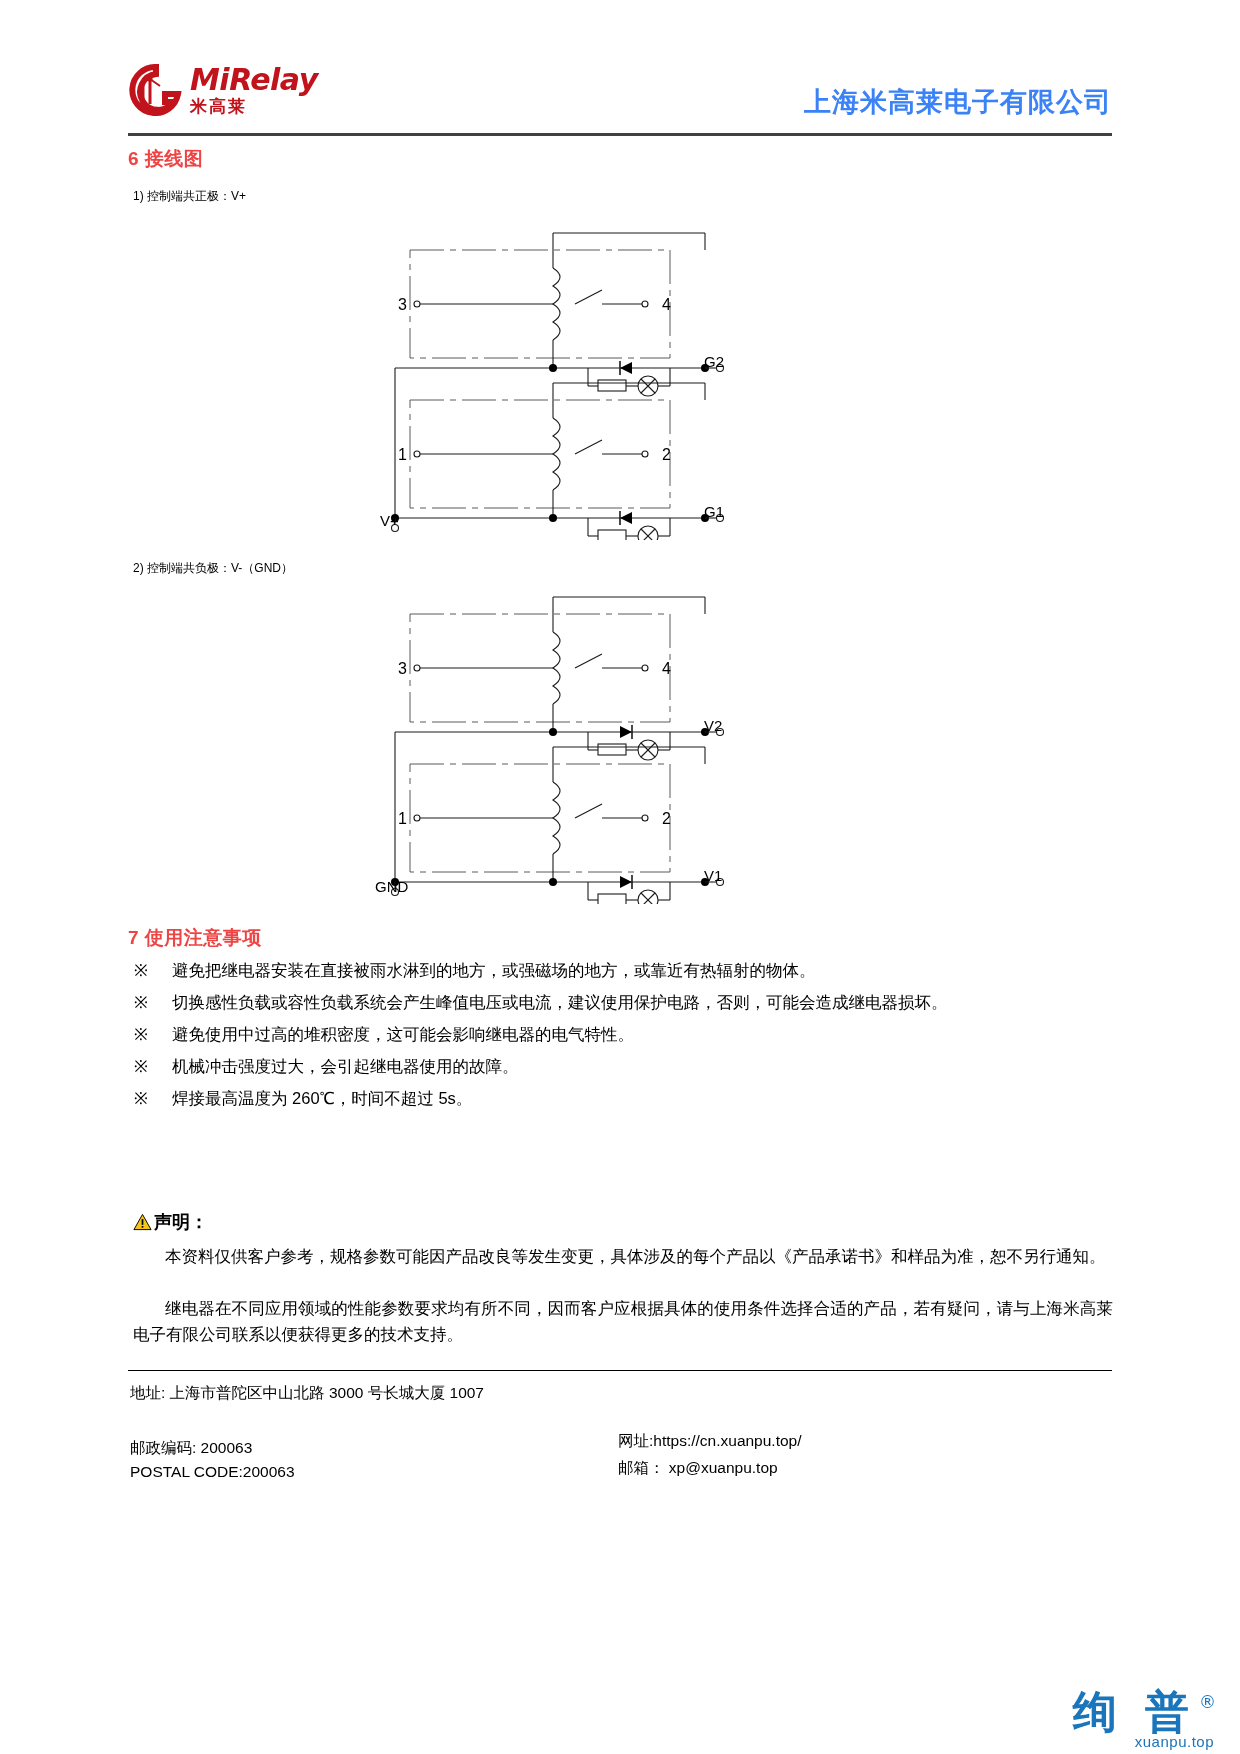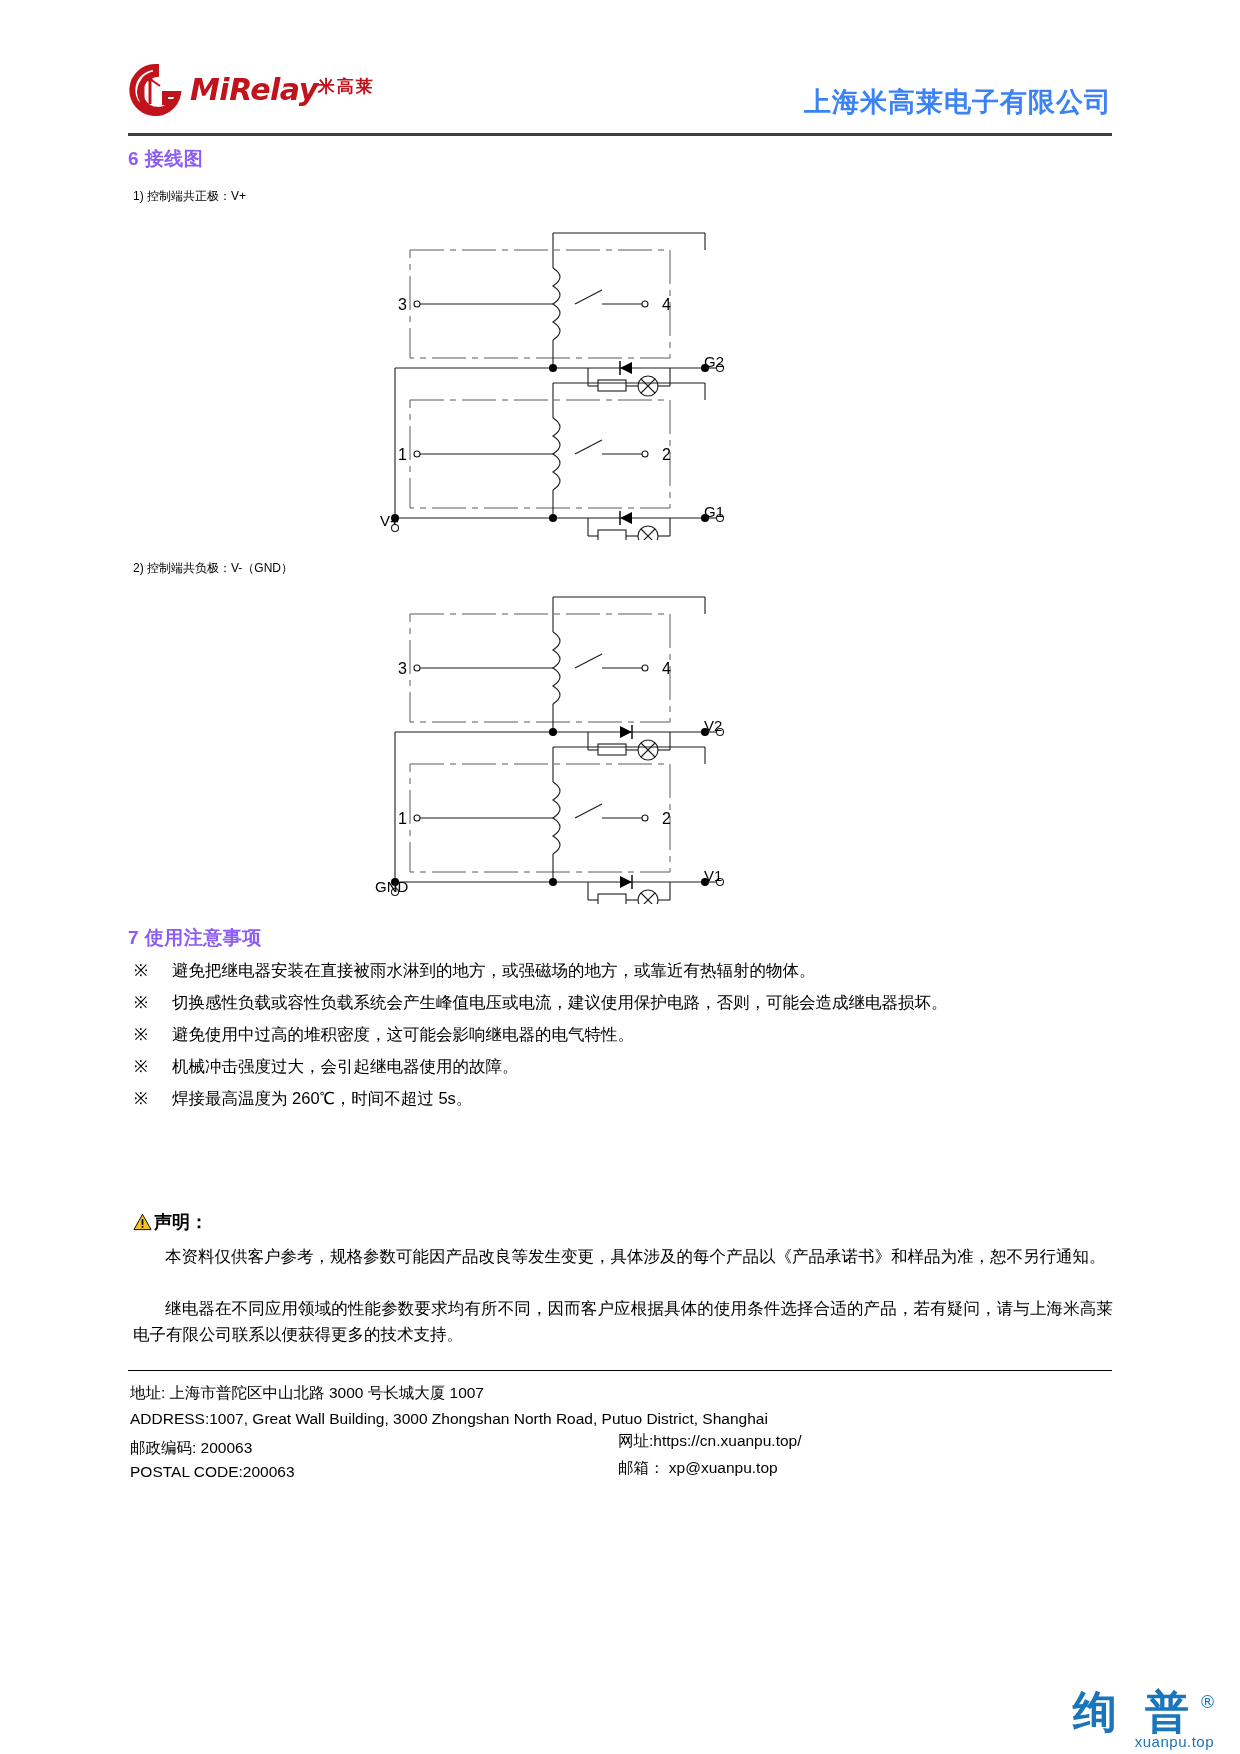--- a/index.html
+++ b/index.html
@@ -27,21 +27,21 @@
   }
   .logo-wrap {
     position: absolute;
     left: 0;
     top: 2px;
     display: flex;
     align-items: center;
     gap: 6px;
   }
   .logo-mark { width: 56px; height: 52px; display:block; }
-  .logo-text { display: flex; flex-direction: row; line-height: 1; }
+  .logo-text { display: flex; flex-direction: column; line-height: 1; }
   .logo-en {
     font-family: "DejaVu Sans", sans-serif;
     font-weight: bold;
     font-style: italic;
     font-size: 30px;
     color: #c0131b;
     letter-spacing: -0.5px;
   }
   .logo-cn {
     font-family: "Liberation Sans", sans-serif;
@@ -70,21 +70,21 @@
     height: 3px;
     background: #404040;
   }
 
   
   .sec-heading {
     position: absolute;
     font-family: "Liberation Sans", sans-serif;
     font-size: 19px;
     font-weight: bold;
-    color: #8b5cf6;
+    color: #ef4444;
     letter-spacing: 0.5px;
     white-space: nowrap;
   }
   .list-item-label {
     position: absolute;
     font-family: "Liberation Sans", sans-serif;
     font-size: 12px;
     color: #000;
     white-space: nowrap;
   }
@@ -406,21 +406,20 @@
     </svg>
     <span>声明：</span>
   </div>
 
   <div class="decl-para" style="top:1244px;">本资料仅供客户参考，规格参数可能因产品改良等发生变更，具体涉及的每个产品以《产品承诺书》和样品为准，恕不另行通知。</div>
   <div class="decl-para" style="top:1296px;">继电器在不同应用领域的性能参数要求均有所不同，因而客户应根据具体的使用条件选择合适的产品，若有疑问，请与上海米高莱电子有限公司联系以便获得更多的技术支持。</div>
 
   <div class="footer-rule"></div>
 
   <div class="foot-line" style="left:130px; top:1383px;">地址:  上海市普陀区中山北路 3000 号长城大厦 1007</div>
-  <div class="foot-line" style="left:130px; top:1410px;">ADDRESS:1007, Great Wall Building, 3000 Zhongshan North Road, Putuo District, Shanghai</div>
   <div class="foot-line" style="left:130px; top:1438px;">邮政编码:  200063</div>
   <div class="foot-line" style="left:130px; top:1463px;">POSTAL CODE:200063</div>
   <div class="foot-line" style="left:618px; top:1431px;">网址:https://cn.xuanpu.top/</div>
   <div class="foot-line" style="left:618px; top:1458px;">邮箱： xp@xuanpu.top</div>
 
   <div class="watermark">
     <span class="wm-cn">绚 普</span>
     <span class="wm-reg">®</span>
   </div>
   <div class="wm-url">xuanpu.top</div>

